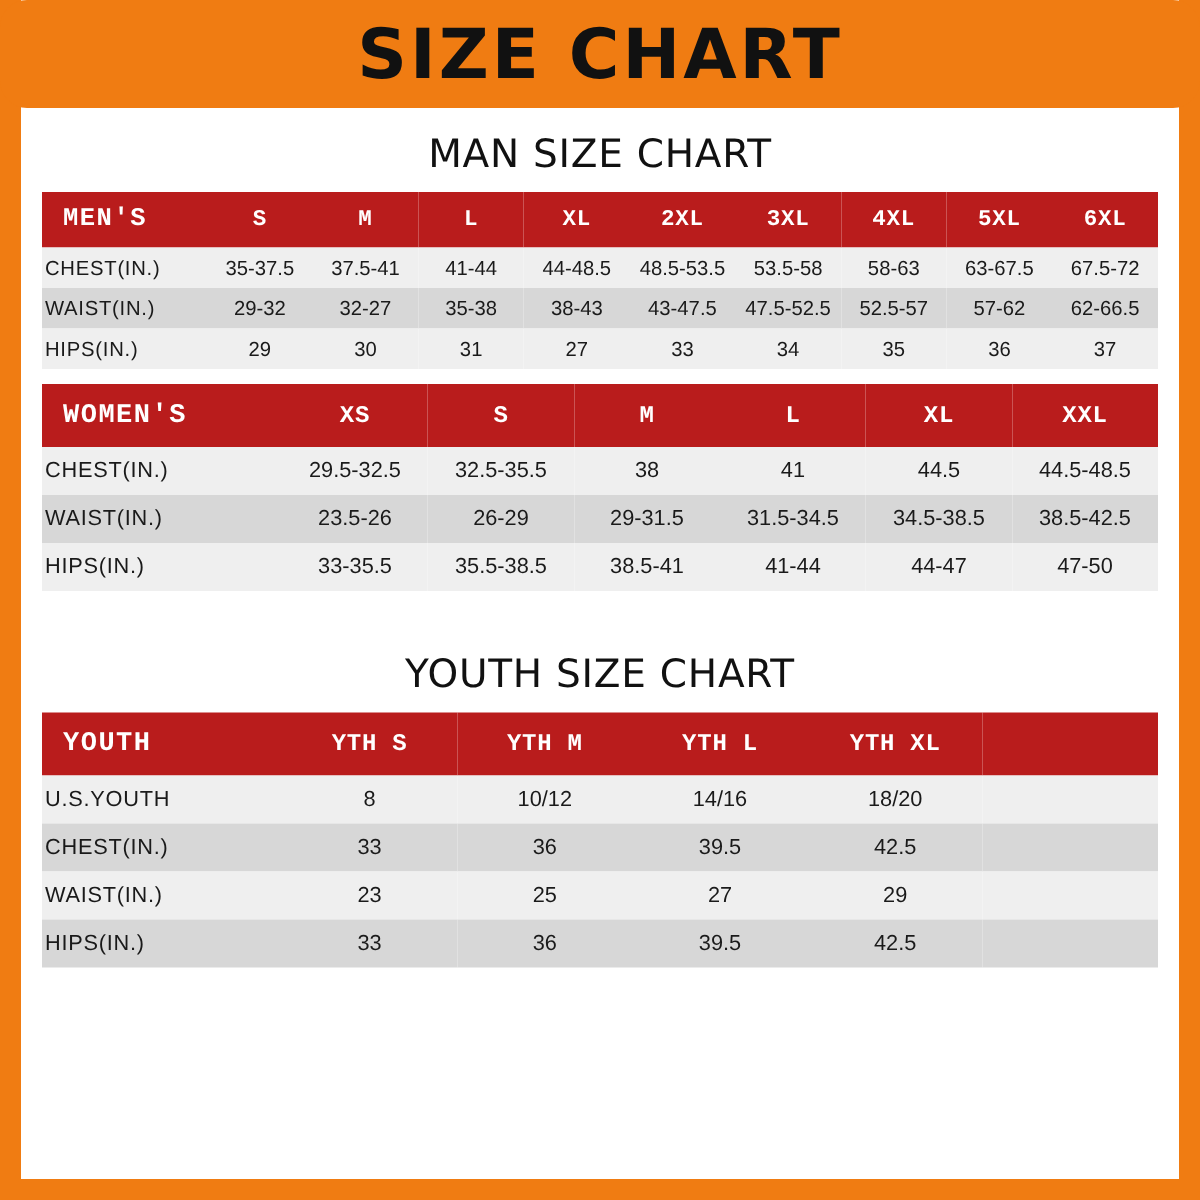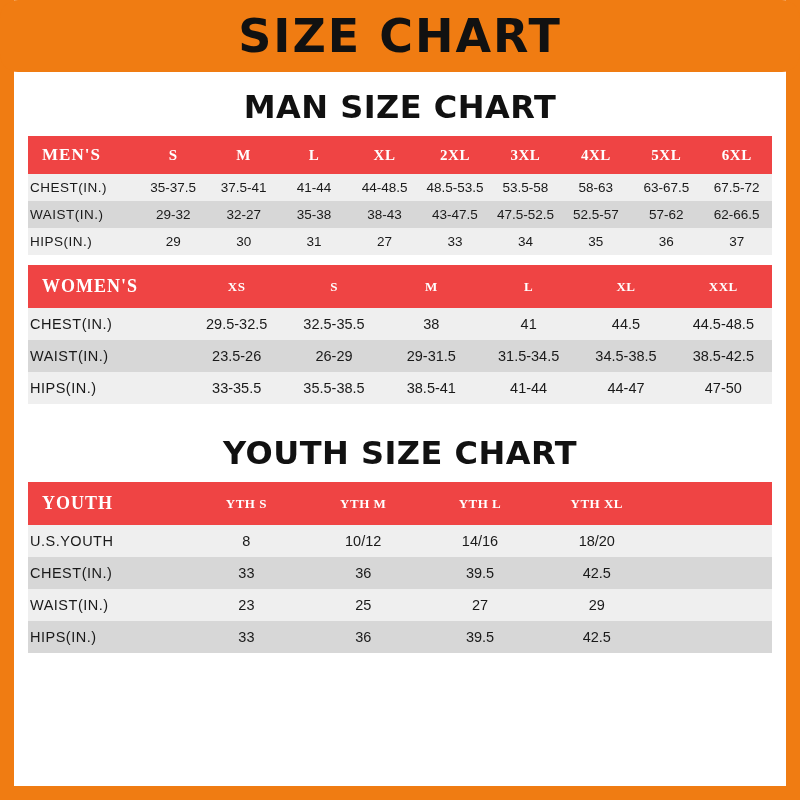--- a/index.html
+++ b/index.html
@@ -37,39 +37,39 @@
     font-size: 46px;
     letter-spacing: 2px;
     color: #111;
   }
   .content {
     padding: 0 14px;
   }
   .section-title {
     text-align: center;
     font-family: "DejaVu Sans", sans-serif;
-    font-weight: bold;
-    font-size: 32px;
+    font-weight: normal;
+    font-size: 26px;
     color: #111;
     letter-spacing: 0.5px;
   }
   .t-man { margin-top: 16px; }
   .t-women { margin-top: 26px; }
-  .t-youth { margin-top: 30px; }
+  .t-youth { margin-top: 41px; }
 
   table.size-table {
     width: 744px;
     margin: 10px auto 0 auto;
     border-collapse: collapse;
     table-layout: fixed;
   }
   table.size-table thead th {
-    background: #ef4444;
+    background: #b91c1c;
     color: #fff;
-    font-family: Liberation Serif, serif;
+    font-family: Liberation Mono, monospace;
     font-weight: bold;
     font-size: 15px;
     padding: 9px 2px;
     text-align: center;
     letter-spacing: 0.5px;
   }
   table.size-table thead th.first-col {
     text-align: left;
     padding-left: 14px;
     font-size: 17px;
@@ -86,21 +86,21 @@
     text-align: left;
     letter-spacing: 0.5px;
   }
   table.size-table tbody tr.row-light td { background: #efefef; }
   table.size-table tbody tr.row-dark td { background: #d7d7d7; }
 
   
   table.women-table tbody td,
   table.youth-table tbody td { font-size: 14.5px; padding: 8px 2px; }
   table.women-table thead th,
-  table.youth-table thead th { font-size: 13px; padding: 11px 2px; }
+  table.youth-table thead th { font-size: 16px; padding: 11px 2px; }
   table.women-table thead th.first-col,
   table.youth-table thead th.first-col { font-size: 18px; }
 
   .footer-note {
     margin: 18px 6px 0 6px;
     text-align: center;
     color: #e03a10;
     font-family: "Liberation Serif", serif;
     font-size: 19px;
     line-height: 1.35;

